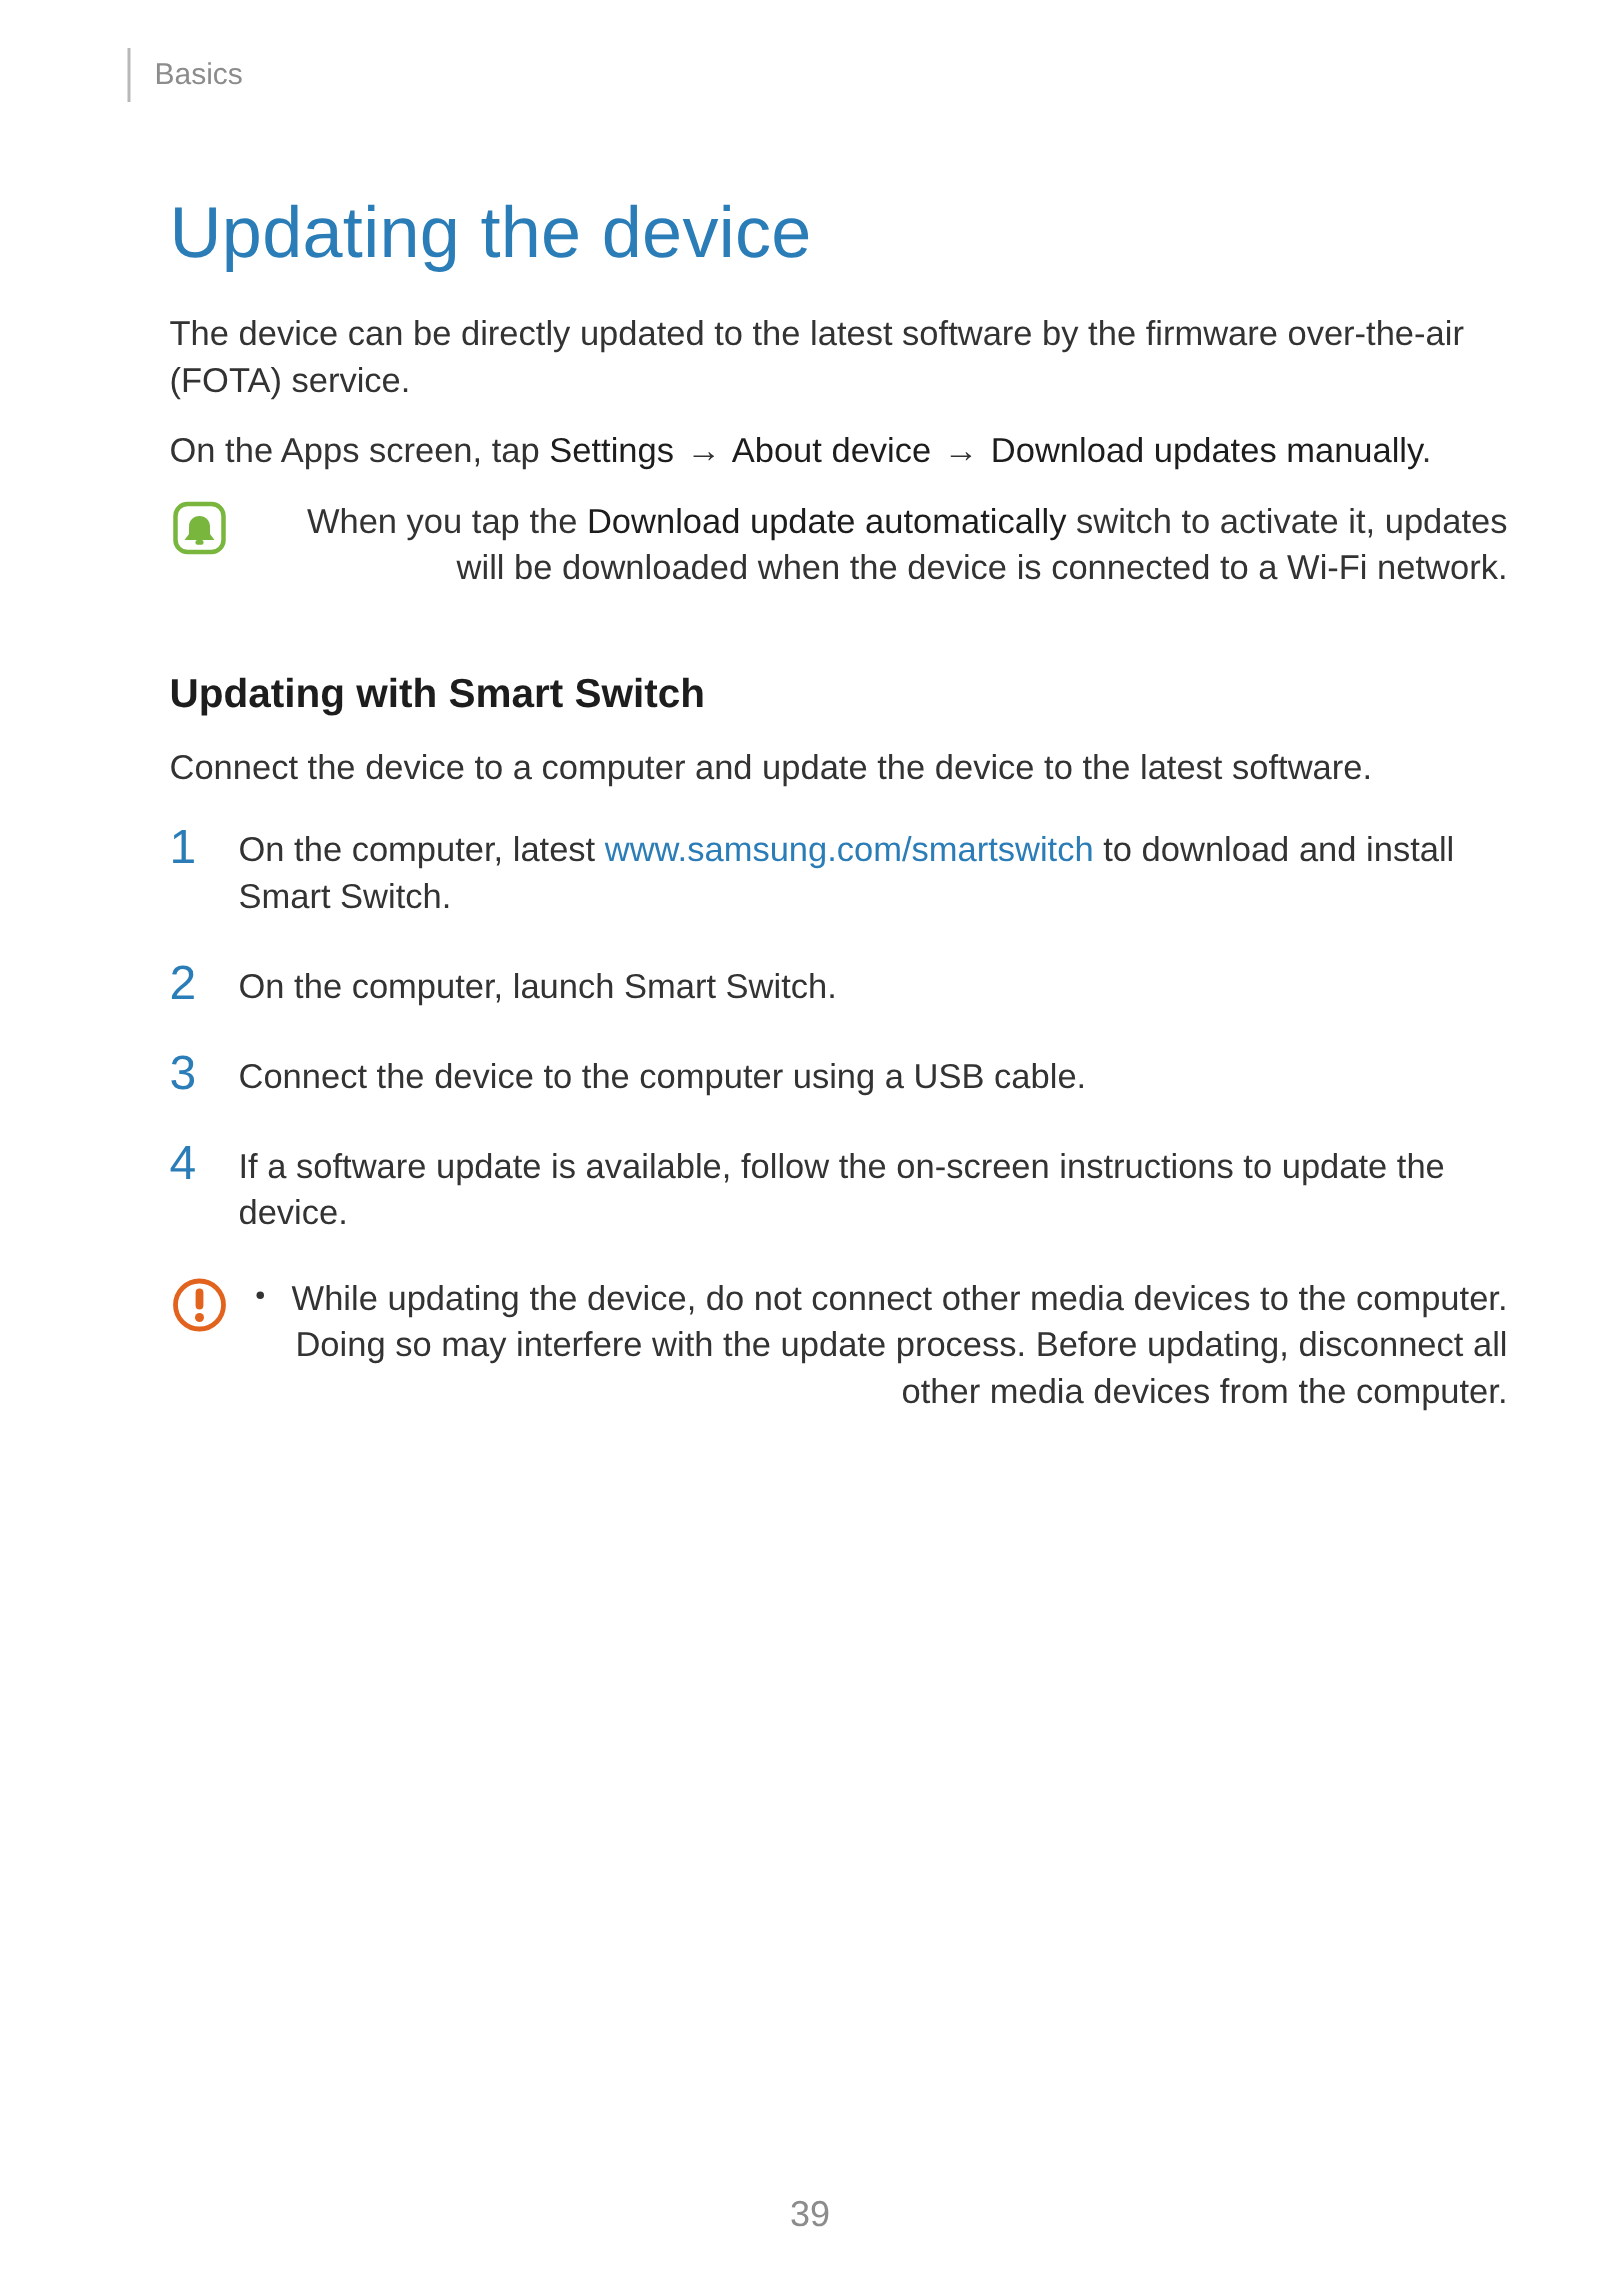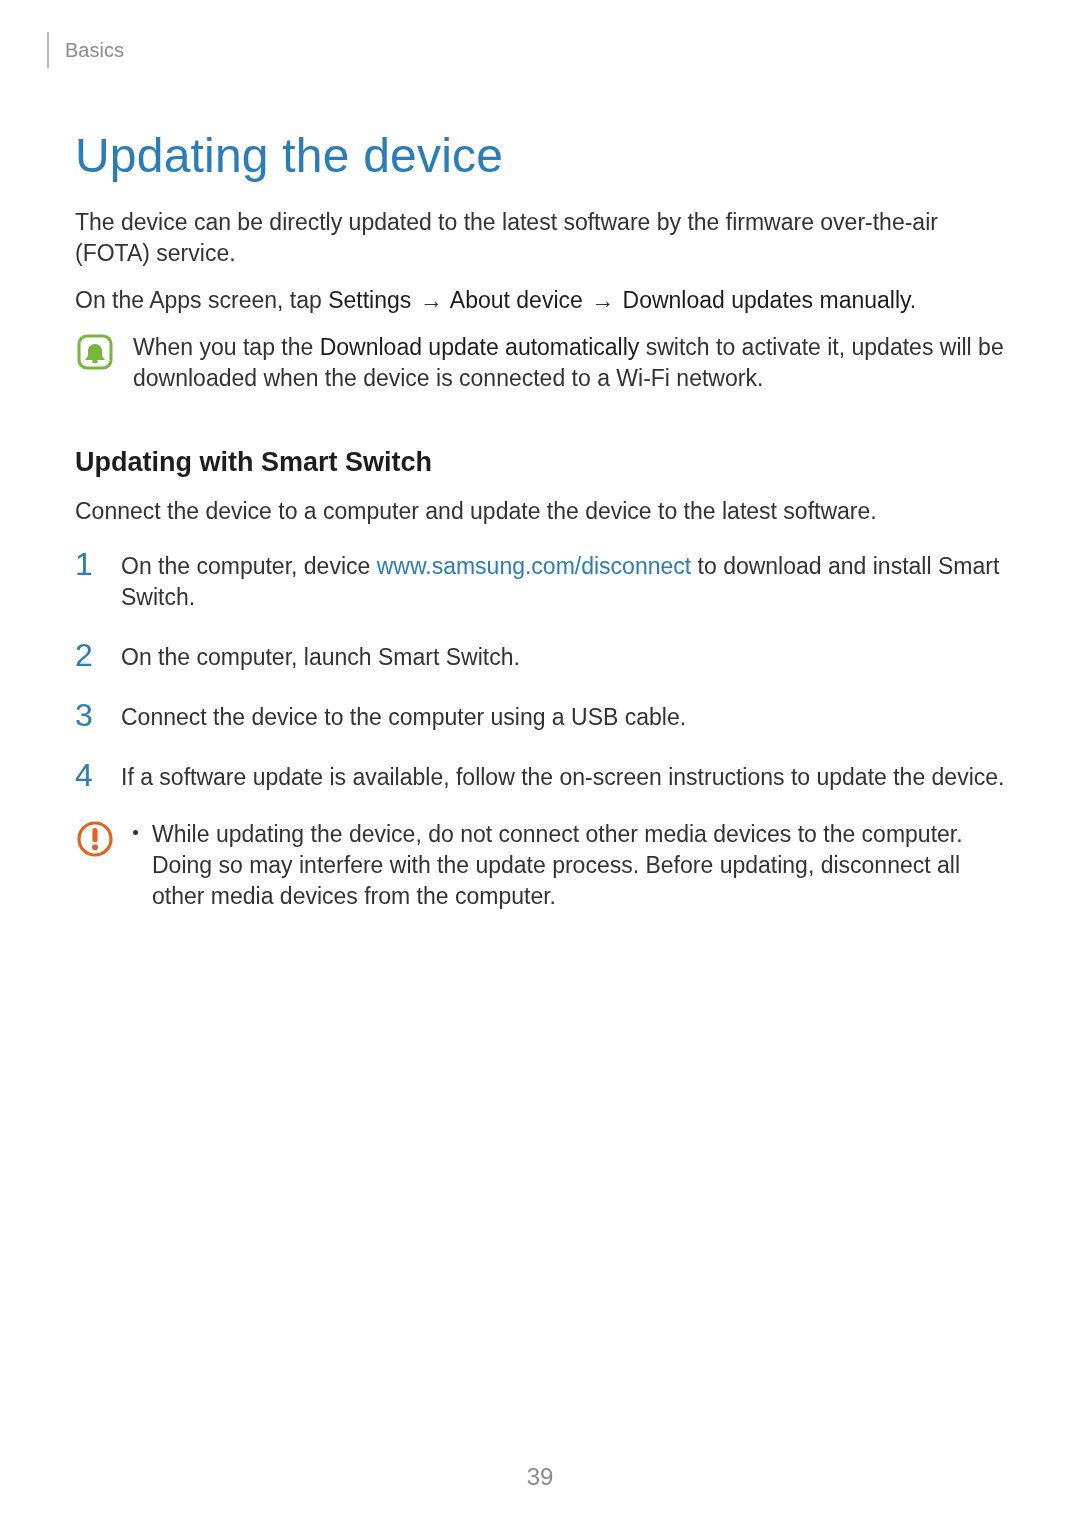--- a/index.html
+++ b/index.html
@@ -16,21 +16,21 @@
     width:1080px;
     height:1527px;
     background:#ffffff;
     font-family:"Segoe UI", "Myriad Pro", Arial, Helvetica, sans-serif;
     color:var(--text);
     font-size:23px;
     line-height:1.35;
     position:relative;
   }
   .page{
-    padding:32px 75px 0 75px;
+    padding:32px 75px 0 113px;
   }
   .running-head{
     display:flex;
     align-items:center;
     gap:12px;
     color:var(--muted);
     font-size:20px;
     margin-bottom:56px;
   }
   .head-rule{
@@ -61,21 +61,21 @@
   .bold{font-weight:400;color:#1d1d1d;}
   .arrow{margin:0 2px;color:#333;}
   a.link{color:var(--link);text-decoration:none;}
   .note{
     display:flex;
     gap:18px;
     margin:16px 0 8px 0;
     color:#333;
   }
   .note .icon-col{width:40px;flex:0 0 auto;}
-  .note .txt{flex:1;}
+  .note .txt{flex:1;text-align:right;}
   .note p{margin:0 0 8px 0;}
   .ol{margin:20px 0 0 0;padding:0;}
   .ol-item{
     display:flex;
     gap:18px;
     margin:0 0 26px 0;
   }
   .ol-num{
     width:28px;
     flex:0 0 auto;
@@ -147,21 +147,21 @@
     </div>
   </div>
 
   <h2>Updating with Smart Switch</h2>
   <p class="body">Connect the device to a computer and update the device to the latest software.</p>
 
   <div class="ol">
     <div class="ol-item">
       <div class="ol-num">1</div>
       <div class="ol-txt">
-        <span>On the computer, device </span><a class="link" href="#">www.samsung.com/disconnect</a><span> to download and install Smart Switch.</span>
+        <span>On the computer, latest </span><a class="link" href="#">www.samsung.com/smartswitch</a><span> to download and install Smart Switch.</span>
       </div>
     </div>
     <div class="ol-item">
       <div class="ol-num">2</div>
       <div class="ol-txt">On the computer, launch Smart Switch.</div>
     </div>
     <div class="ol-item">
       <div class="ol-num">3</div>
       <div class="ol-txt">Connect the device to the computer using a USB cable.</div>
     </div>

